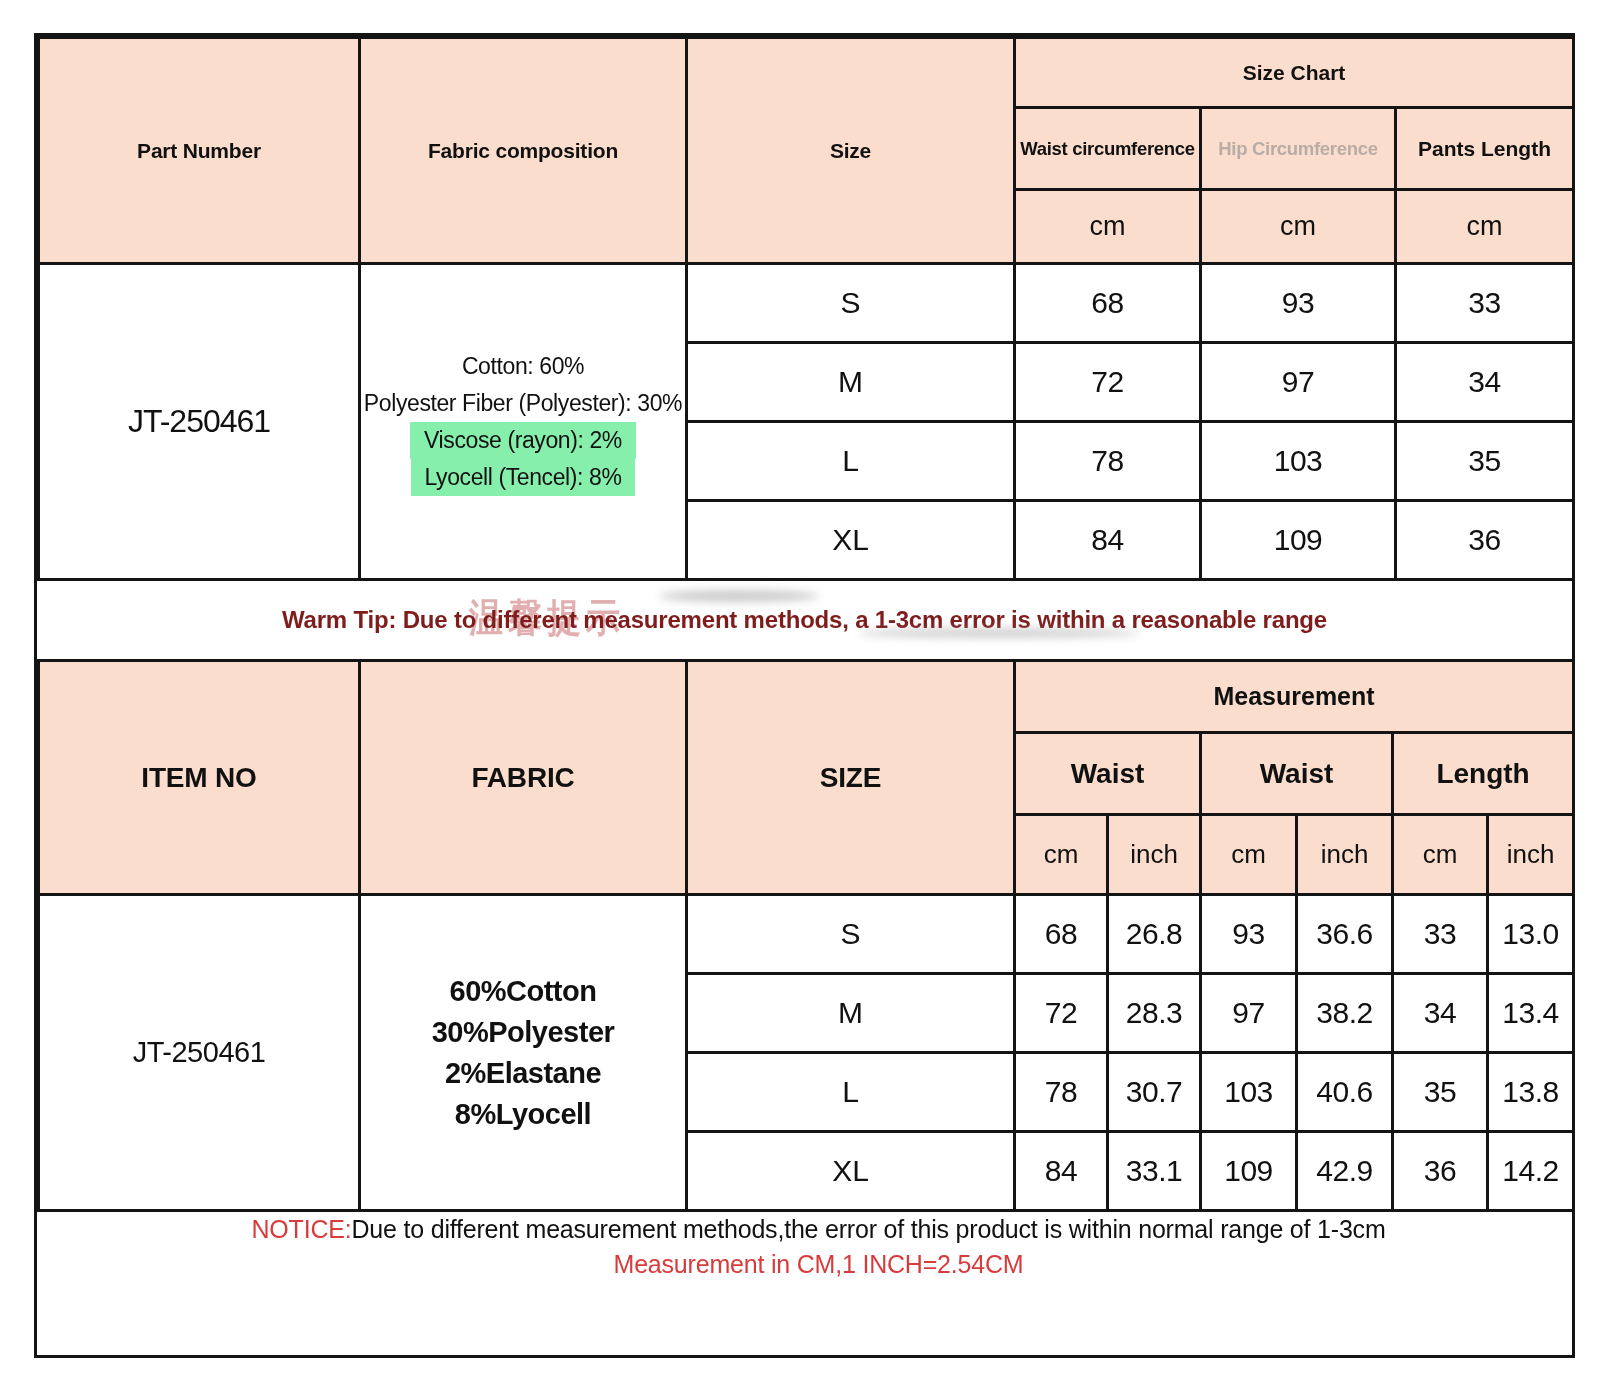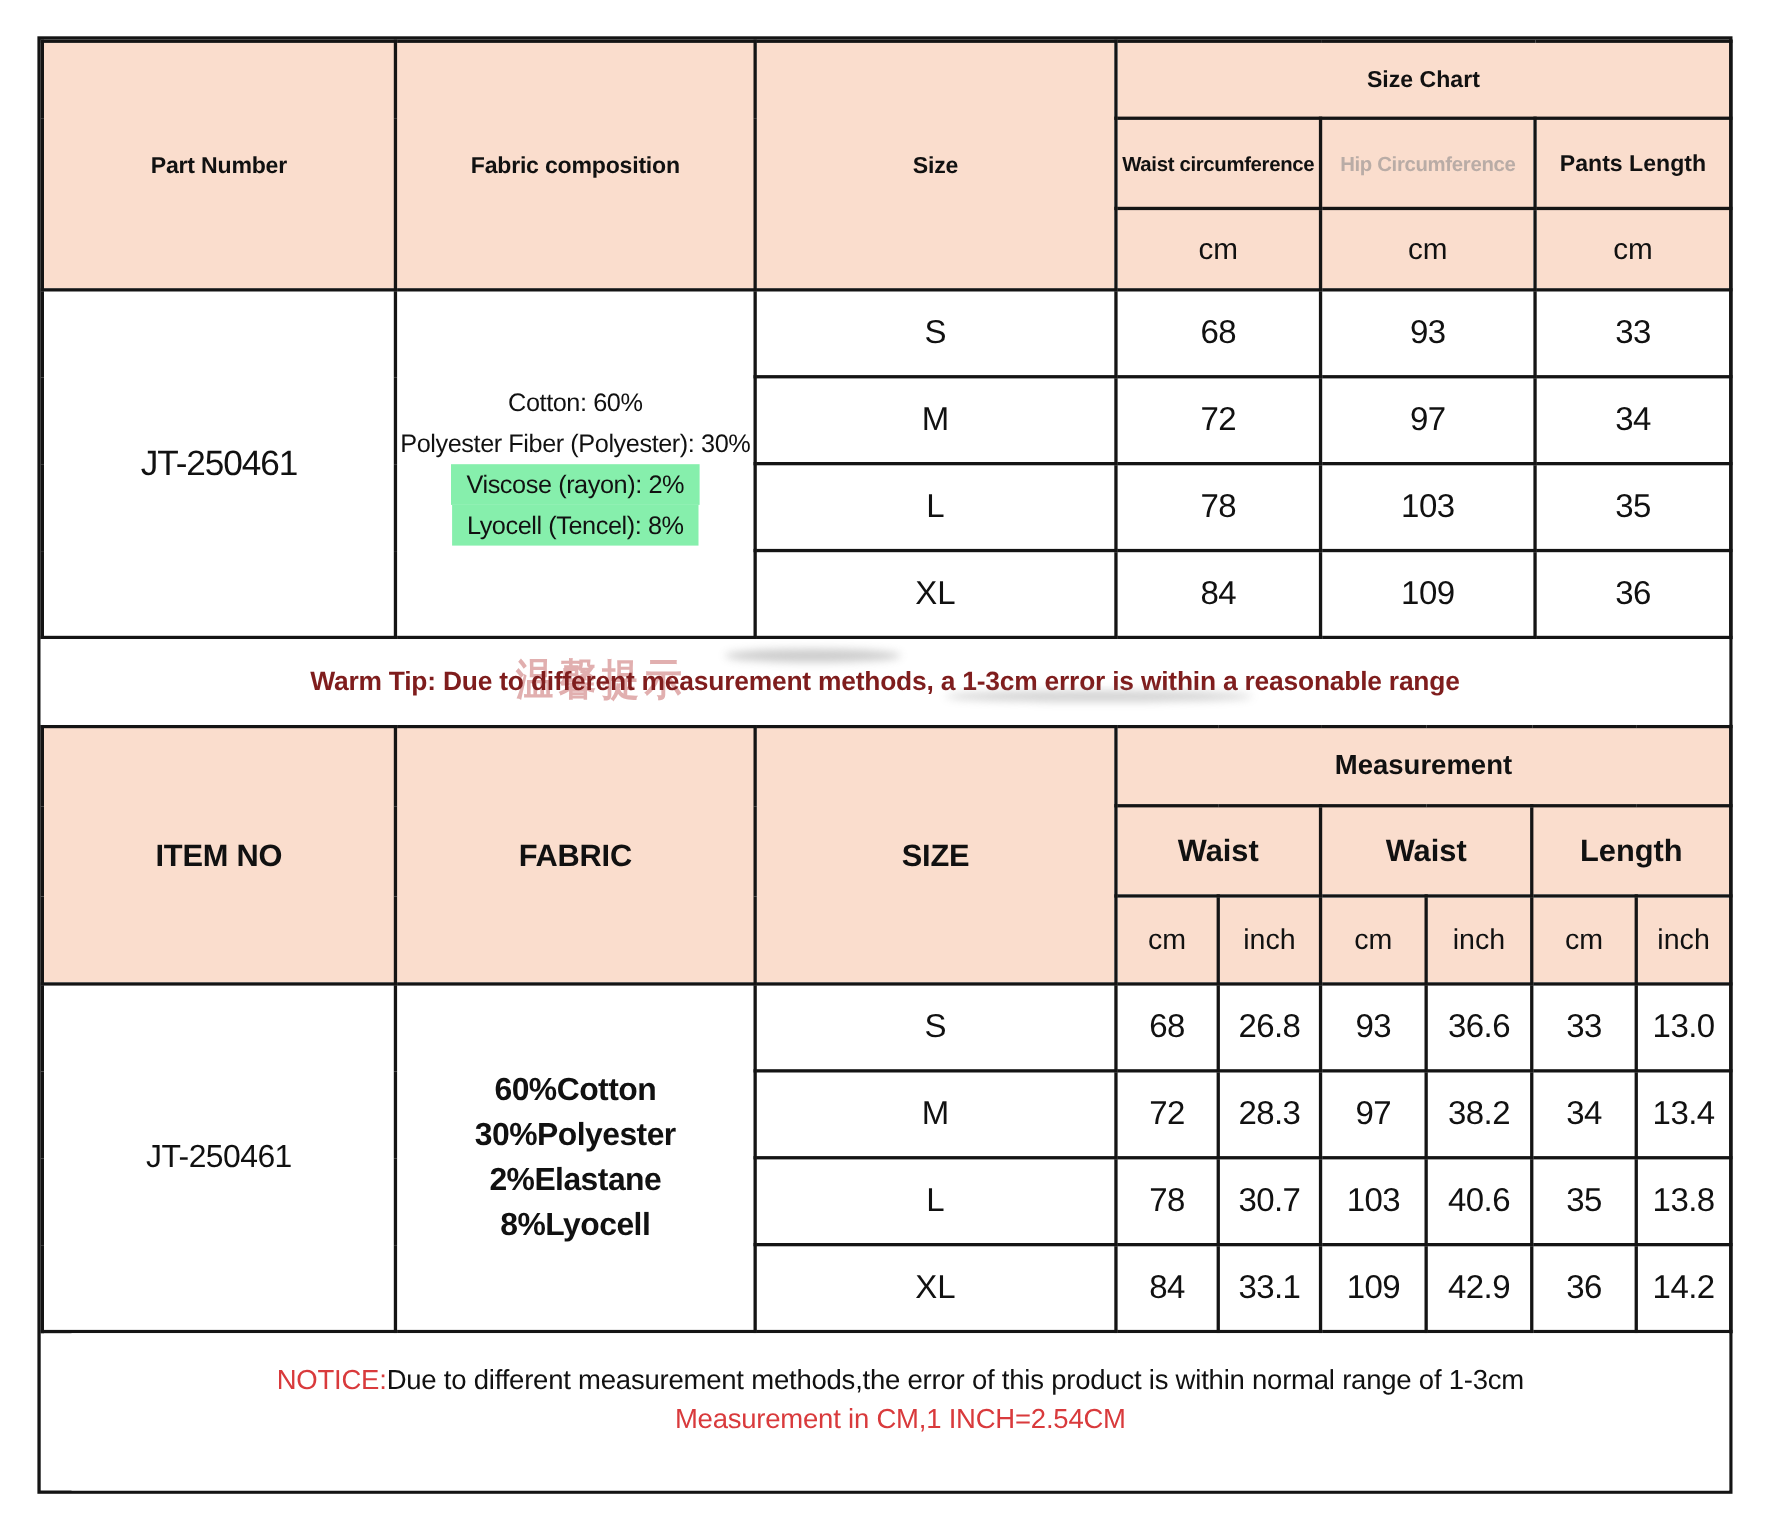--- a/index.html
+++ b/index.html
@@ -63,21 +63,21 @@
   .t2 .r3 { height:80px; }
   .t2 .data-row { height:79px; }
   .hdr-big { font-size:28px; font-weight:700; letter-spacing:-0.2px; }
   .hdr-measure { font-size:25px; font-weight:700; }
   .hdr-dim2 { font-size:28px; font-weight:700;margin-top:32px; }
   .unit2 { font-size:26px; font-weight:400; }
   .item-no2 { font-size:29px; font-weight:400; letter-spacing:-0.5px; }
   .fabric-lines2 { font-size:29px; font-weight:700; letter-spacing:-0.5px; line-height:41px; }
   
   .notice {
-    flex:1 1 auto; background:#fff; text-align:center; padding-top:26px;margin-left:28px;
+    flex:1 1 auto; background:#fff; text-align:center; margin-left:28px;
   }
   .notice-line1 { font-size:25px; font-weight:500; color:#111; letter-spacing:-0.2px; line-height:34px; }
   .notice-label { color:#d93a3c; }
   .notice-line2 { font-size:25px; font-weight:400; color:#d93a3c; letter-spacing:-0.2px; line-height:36px; }
 </style>
 </head>
 <body>
 
 <div class="sheet">
 

